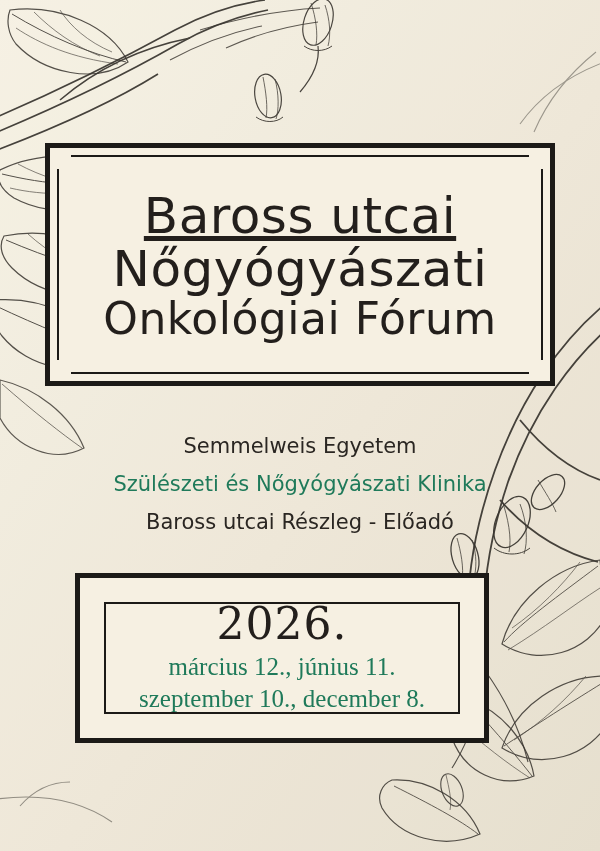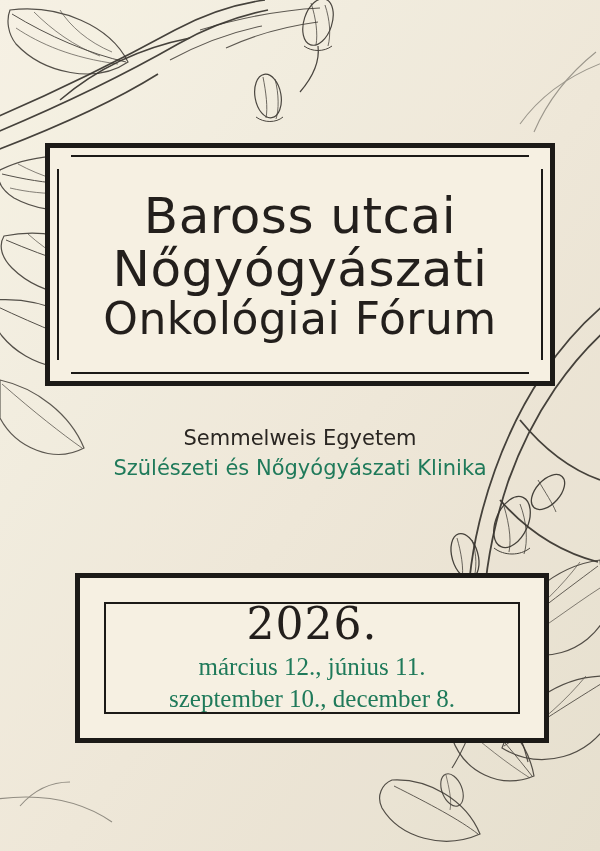--- a/index.html
+++ b/index.html
@@ -70,50 +70,51 @@
   .notch.br { right: -5px; bottom: -5px; border-left: none;  border-top: none; }
 
   .title-line {
     font-family: "DejaVu Sans", sans-serif;
     color: #231f1c;
     line-height: 1.02;
     white-space: nowrap;
     font-weight: 400;
     letter-spacing: 0.5px;
   }
-  .title-1 { font-size: 50px; margin-bottom: 2px; }
+  .title-1 { font-size: 50px; margin-bottom: 2px; text-decoration: underline; }
   .title-2 { font-size: 50px; margin-bottom: 2px; }
   .title-3 { font-size: 44px; }
 
   
   .institution {
     position: absolute;
     left: 0;
     top: 424px;
     width: 600px;
     text-align: center;
   }
   .inst-line {
     font-family: "DejaVu Sans", sans-serif;
     font-size: 21px;
     color: #2a2622;
     line-height: 1.42;
     white-space: nowrap;
+    margin-top: 8px;
   }
   .inst-line.accent {
     color: #1f7a5a;
     font-size: 21px;
   }
 
   
   .date-plaque {
     position: absolute;
     left: 75px;
     top: 573px;
-    width: 474px;
+    width: 414px;
     height: 170px;
     box-sizing: border-box;
     background: #f6f0e2;
     border: 5px solid #1c1a17;
     padding: 24px;
   }
   .date-inner {
     width: 100%;
     height: 100%;
     box-sizing: border-box;
@@ -278,20 +279,21 @@
     <div class="plaque-inner">
       <div class="title-line title-1">Baross utcai</div>
       <div class="title-line title-2">Nőgyógyászati</div>
       <div class="title-line title-3">Onkológiai Fórum</div>
     </div>
   </div>
 
   <div class="institution">
     <div class="inst-line">Semmelweis Egyetem</div>
     <div class="inst-line accent">Szülészeti és Nőgyógyászati Klinika</div>
+    <div class="inst-line">Baross utcai Részleg - Előadó</div>
   </div>
 
   <div class="date-plaque">
     <span class="notch tl"></span>
     <span class="notch tr"></span>
     <span class="notch bl"></span>
     <span class="notch br"></span>
     <div class="date-inner">
       <div class="year">2026.</div>
       <div class="date-line">március 12., június 11.</div>

